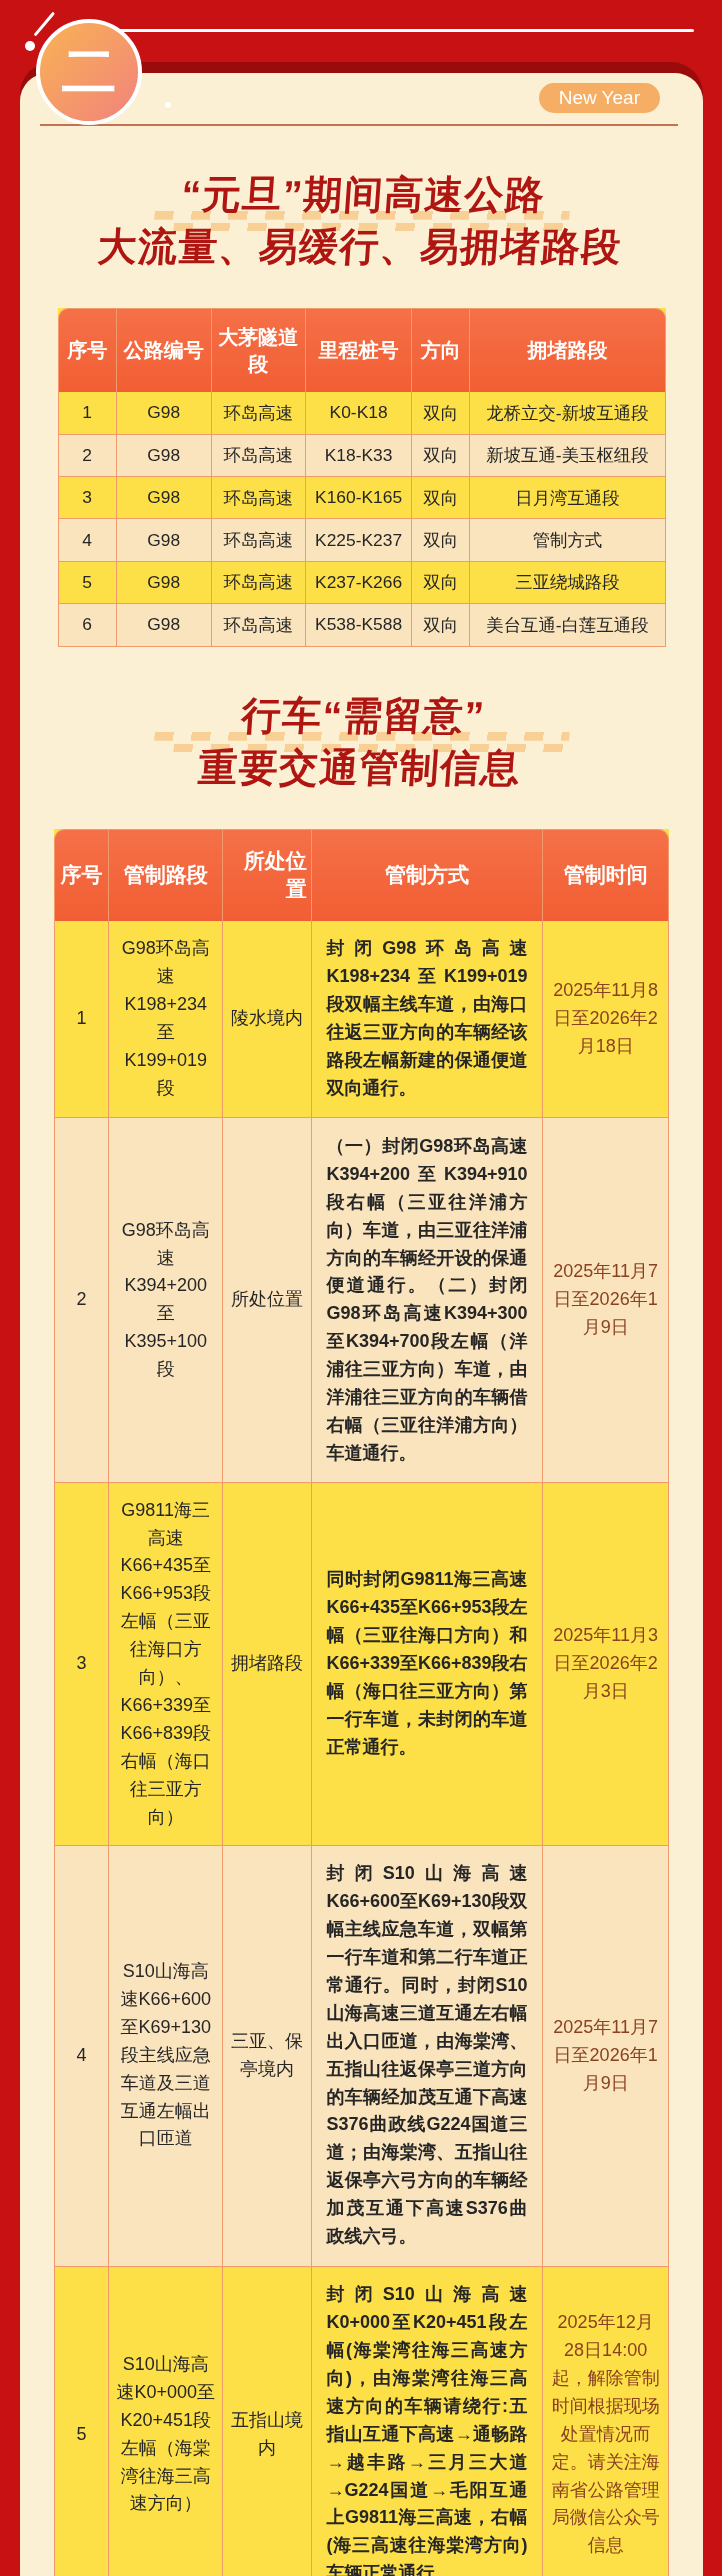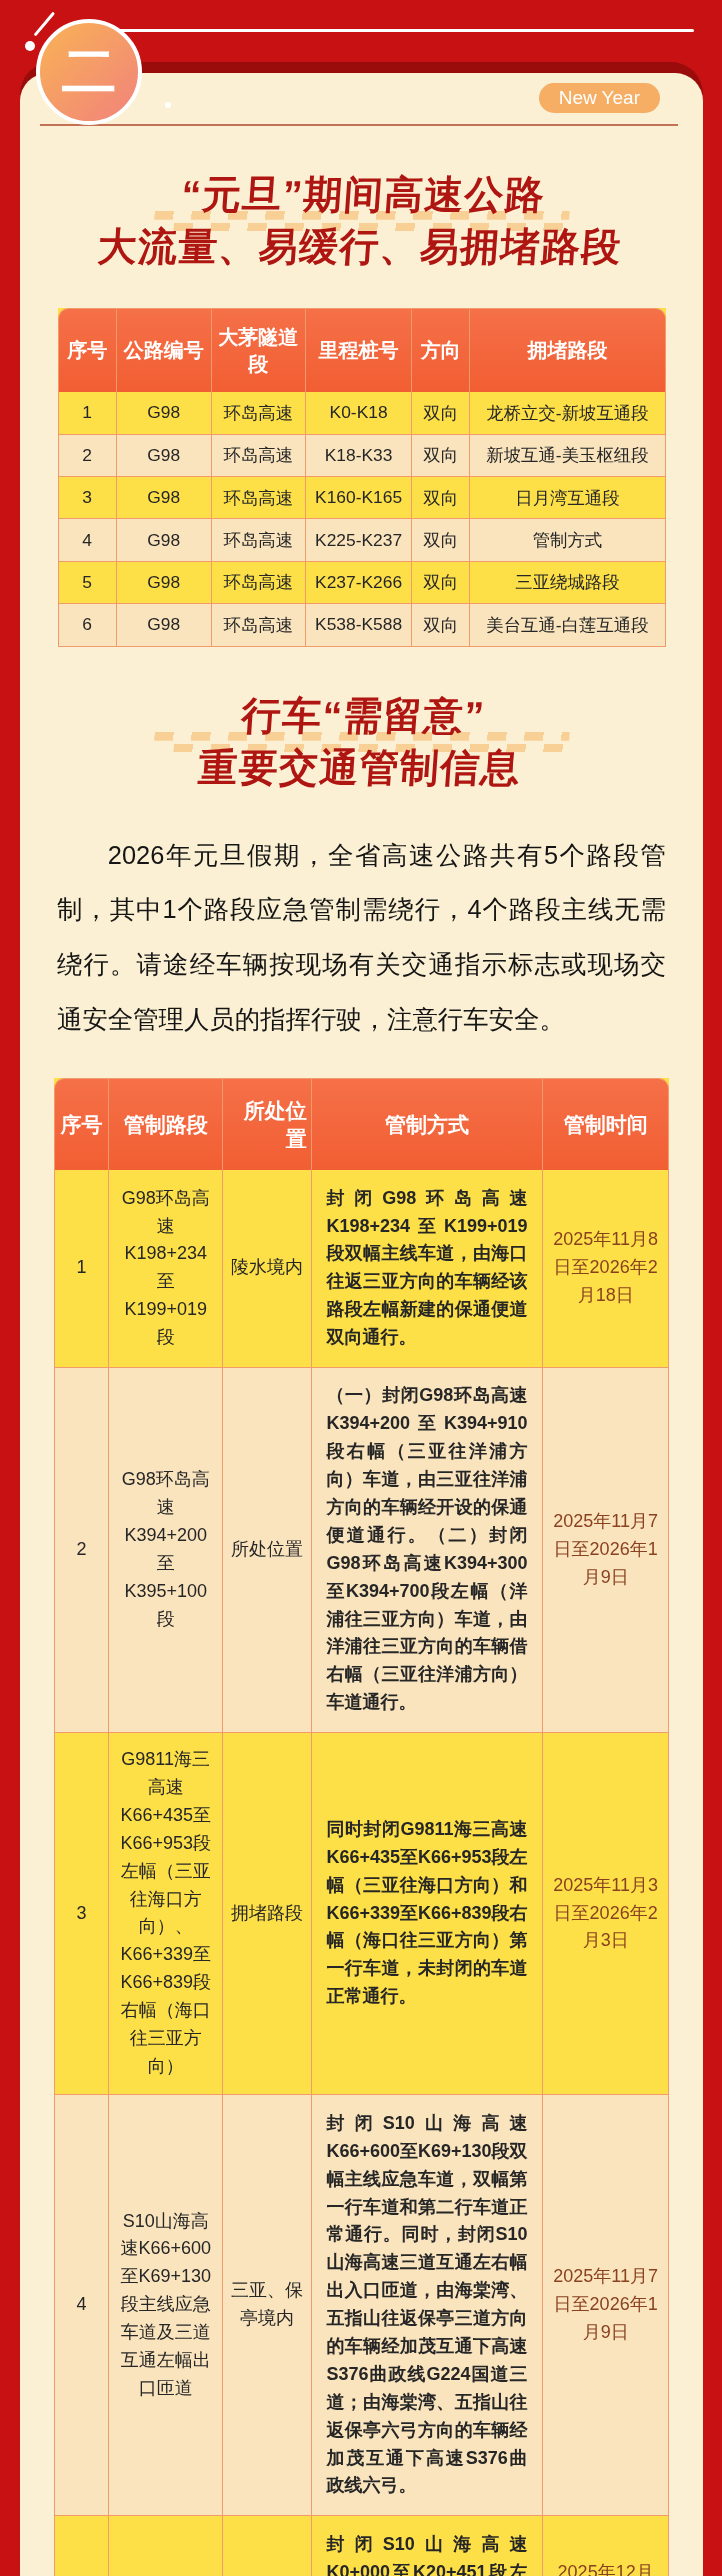--- a/index.html
+++ b/index.html
@@ -160,21 +160,20 @@
               </tr>
             </tbody>
           </table>
 
         <h2 class="big-title">
           <span class="t-line">行车“需留意”</span>
           <span class="deco"></span>
           <span class="t-line">重要交通管制信息</span>
         </h2>
 
-        <p class="notice">2026年元旦假期，全省高速公路共有5个路段管制，其中1个路段应急管制需绕行，4个路段主线无需绕行。请途经车辆按现场有关交通指示标志或现场交通安全管理人员的指挥行驶，注意行车安全。</p>
 
         <table class="tbl tbl2">
             <thead>
               <tr>
                 <th>序号</th>
                 <th>管制路段</th>
                 <th>所处位置</th>
                 <th>管制方式</th>
                 <th>管制时间</th>
               </tr>

